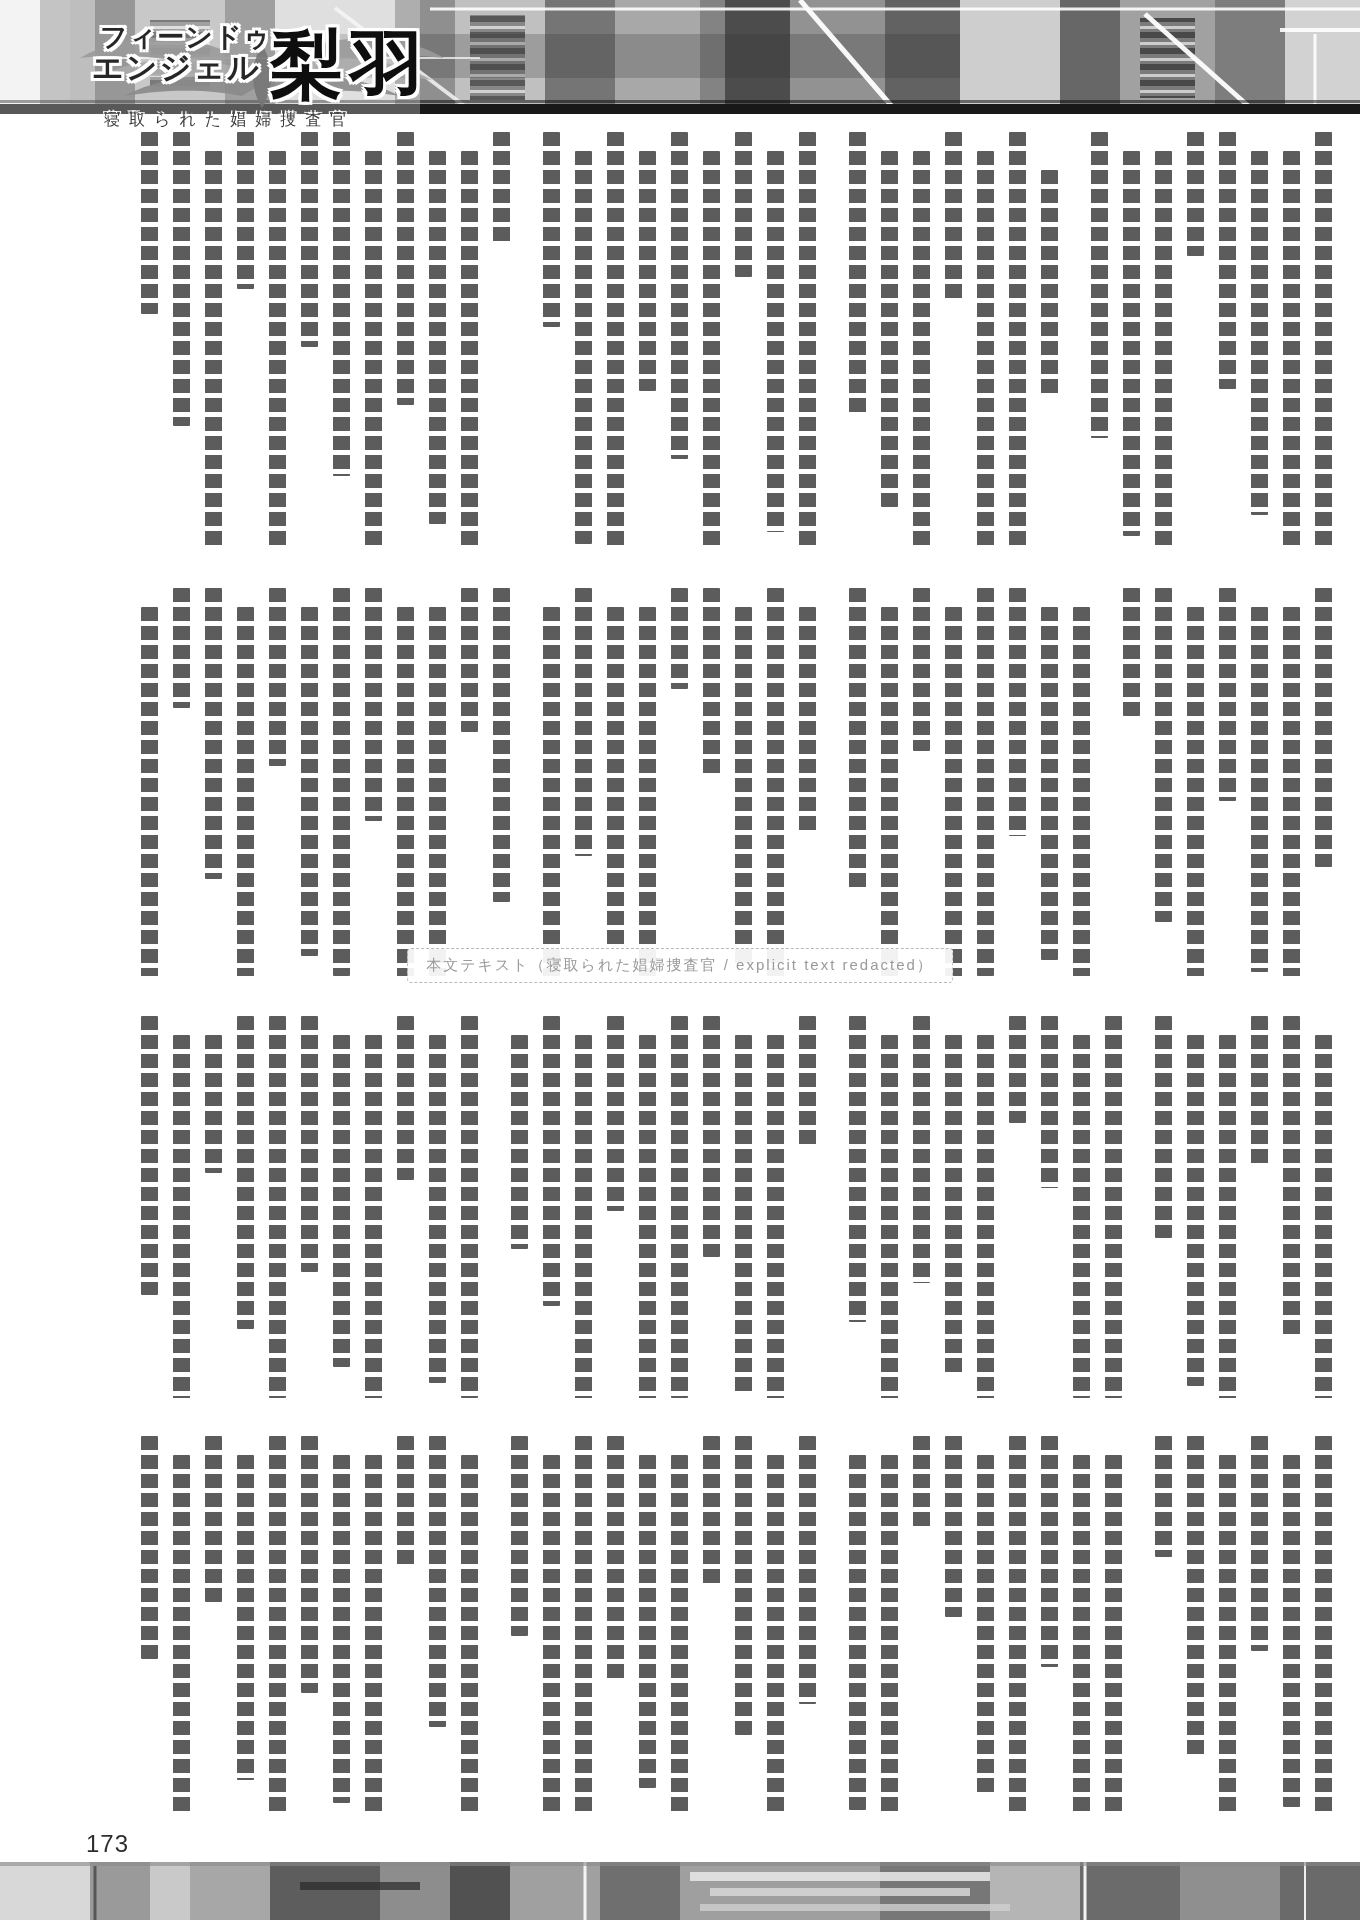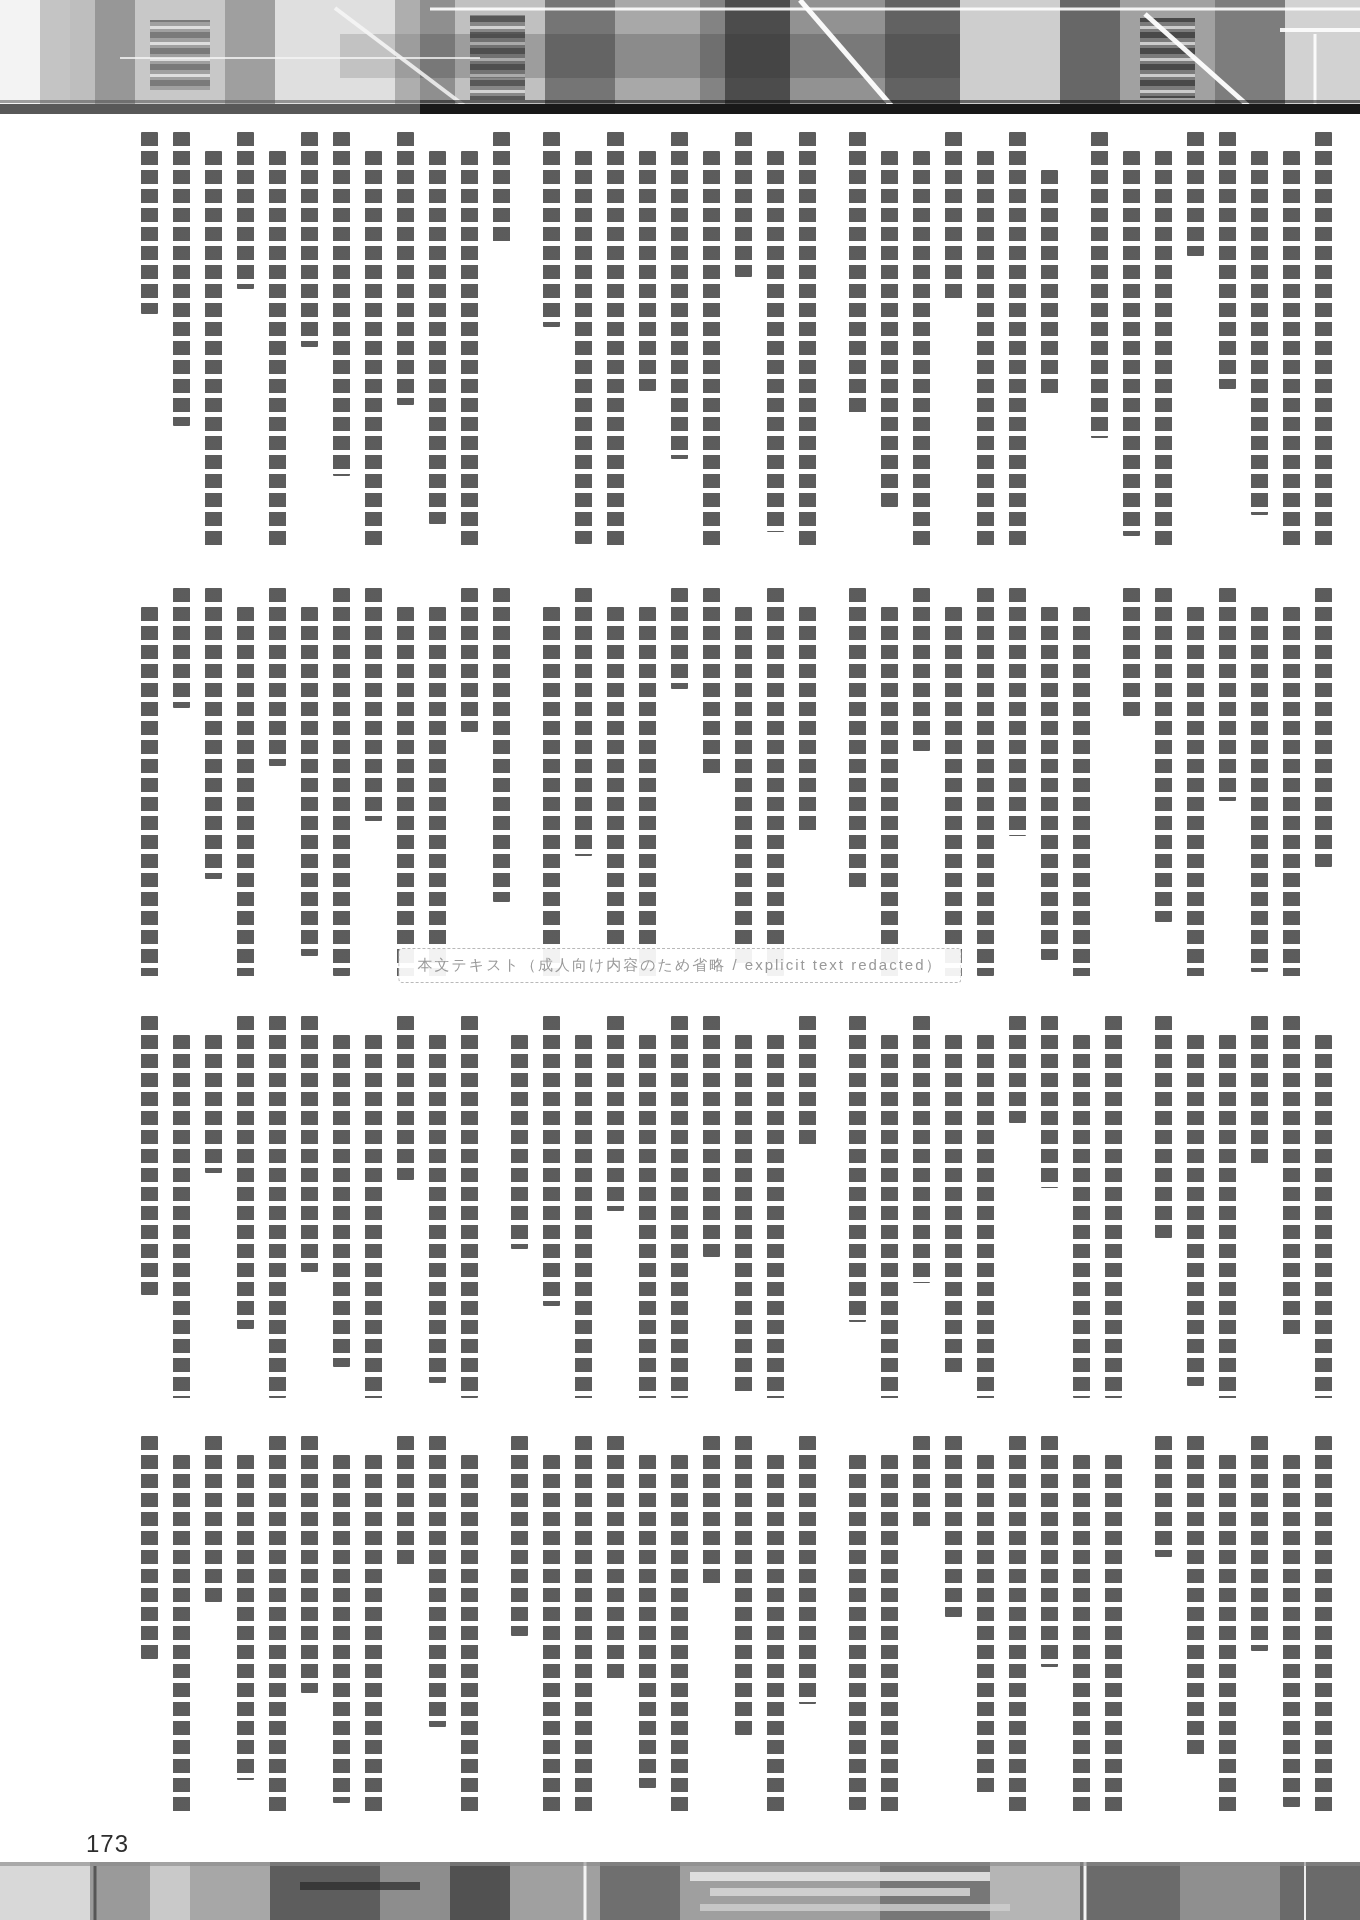--- a/index.html
+++ b/index.html
@@ -108,20 +108,37 @@
     <line x1="120" y1="58" x2="480" y2="58" stroke="#f2f2f2" stroke-width="2" opacity=".8"></line>
     <line x1="800" y1="0" x2="895" y2="110" stroke="#ffffff" stroke-width="5" opacity=".95"></line>
     <line x1="1145" y1="14" x2="1255" y2="112" stroke="#ffffff" stroke-width="5" opacity=".95"></line>
     <line x1="335" y1="8" x2="470" y2="110" stroke="#f5f5f5" stroke-width="4" opacity=".85"></line>
     <line x1="1315" y1="34" x2="1315" y2="114" stroke="#ffffff" stroke-width="3" opacity=".9"></line>
     <rect x="0" y="104" width="1360" height="10" fill="#181818"></rect>
     <rect x="0" y="100" width="1360" height="3" fill="#000000" opacity=".5"></rect>
     <rect x="0" y="0" width="420" height="114" fill="#ffffff" opacity=".28"></rect>
   </svg>
 
+  <div id="logo">
+    <svg id="wing-svg" viewBox="0 0 400 96" xmlns="http://www.w3.org/2000/svg">
+      <g fill="#9b9b9b" opacity=".9">
+        <path d="M200 50 C150 10, 70 6, 18 36 C70 30, 120 36, 160 52 Z"></path>
+        <path d="M200 56 C150 30, 80 30, 30 58 C85 50, 130 54, 168 64 Z" fill="#ababab"></path>
+        <path d="M200 62 C160 48, 105 52, 62 74 C110 66, 150 68, 180 74 Z" fill="#8b8b8b"></path>
+        <path d="M200 50 C250 10, 330 6, 382 36 C330 30, 280 36, 240 52 Z"></path>
+        <path d="M200 56 C250 30, 320 30, 370 58 C315 50, 270 54, 232 64 Z" fill="#ababab"></path>
+        <path d="M200 62 C240 48, 295 52, 338 74 C290 66, 250 68, 220 74 Z" fill="#8b8b8b"></path>
+        <path d="M200 22 C188 44, 188 66, 200 86 C212 66, 212 44, 200 22 Z" fill="#777777"></path>
+      </g>
+    </svg>
+    <div id="logo-kana1" class="logo-kana">フィーンドゥ</div>
+    <div id="logo-kana2" class="logo-kana">エンジェル</div>
+    <div id="logo-kanji">梨羽</div>
+    <div id="logo-subtitle">寝取られた娼婦捜査官</div>
+  </div>
 
   <div id="bands-root">
       <div class="band" style="top: 132px; height: 414px;">
         <div class="tcol" style="margin-top: 0px; height: 100%;"></div>
         <div class="tcol" style="margin-top: 19px; height: 96%;"></div>
         <div class="tcol" style="margin-top: 19px; height: 88%;"></div>
         <div class="tcol" style="margin-top: 0px; height: 62%;"></div>
         <div class="tcol" style="margin-top: 0px; height: 30%;"></div>
         <div class="tcol" style="margin-top: 19px; height: 100%;"></div>
         <div class="tcol" style="margin-top: 19px; height: 93%;"></div>
@@ -264,21 +281,21 @@
         <div class="tcol" style="margin-top: 19px; height: 92%;"></div>
         <div class="tcol" style="margin-top: 0px; height: 68%;"></div>
         <div class="tcol" style="margin-top: 0px; height: 100%;"></div>
         <div class="tcol" style="margin-top: 19px; height: 86%;"></div>
         <div class="tcol" style="margin-top: 0px; height: 44%;"></div>
         <div class="tcol" style="margin-top: 19px; height: 100%;"></div>
         <div class="tcol" style="margin-top: 0px; height: 59%;"></div>
       </div>
     </div>
 
-  <div id="redaction-note">本文テキスト（成人向け内容のため省略 / explicit text redacted）</div>
+  <div id="redaction-note">本文テキスト（寝取られた娼婦捜査官 / explicit text redacted）</div>
 
   <div id="page-number">173</div>
 
   <svg id="collage-bottom" class="collage" viewBox="0 0 1360 58" preserveAspectRatio="none" xmlns="http://www.w3.org/2000/svg">
     <rect width="1360" height="58" fill="#b9b9b9"></rect>
     <rect x="0" width="90" height="58" fill="#d8d8d8"></rect>
     <rect x="90" width="60" height="58" fill="#9a9a9a"></rect>
     <rect x="150" width="40" height="58" fill="#c9c9c9"></rect>
     <rect x="190" width="80" height="58" fill="#a7a7a7"></rect>
     <rect x="270" width="110" height="58" fill="#4c4c4c" opacity=".85"></rect>

